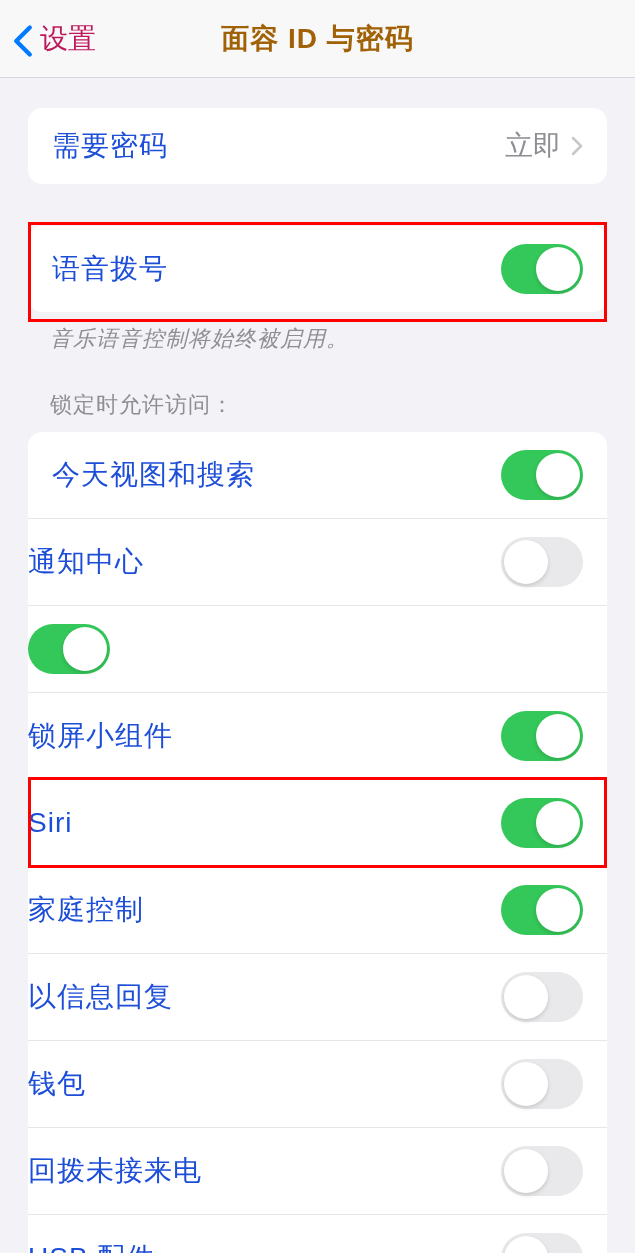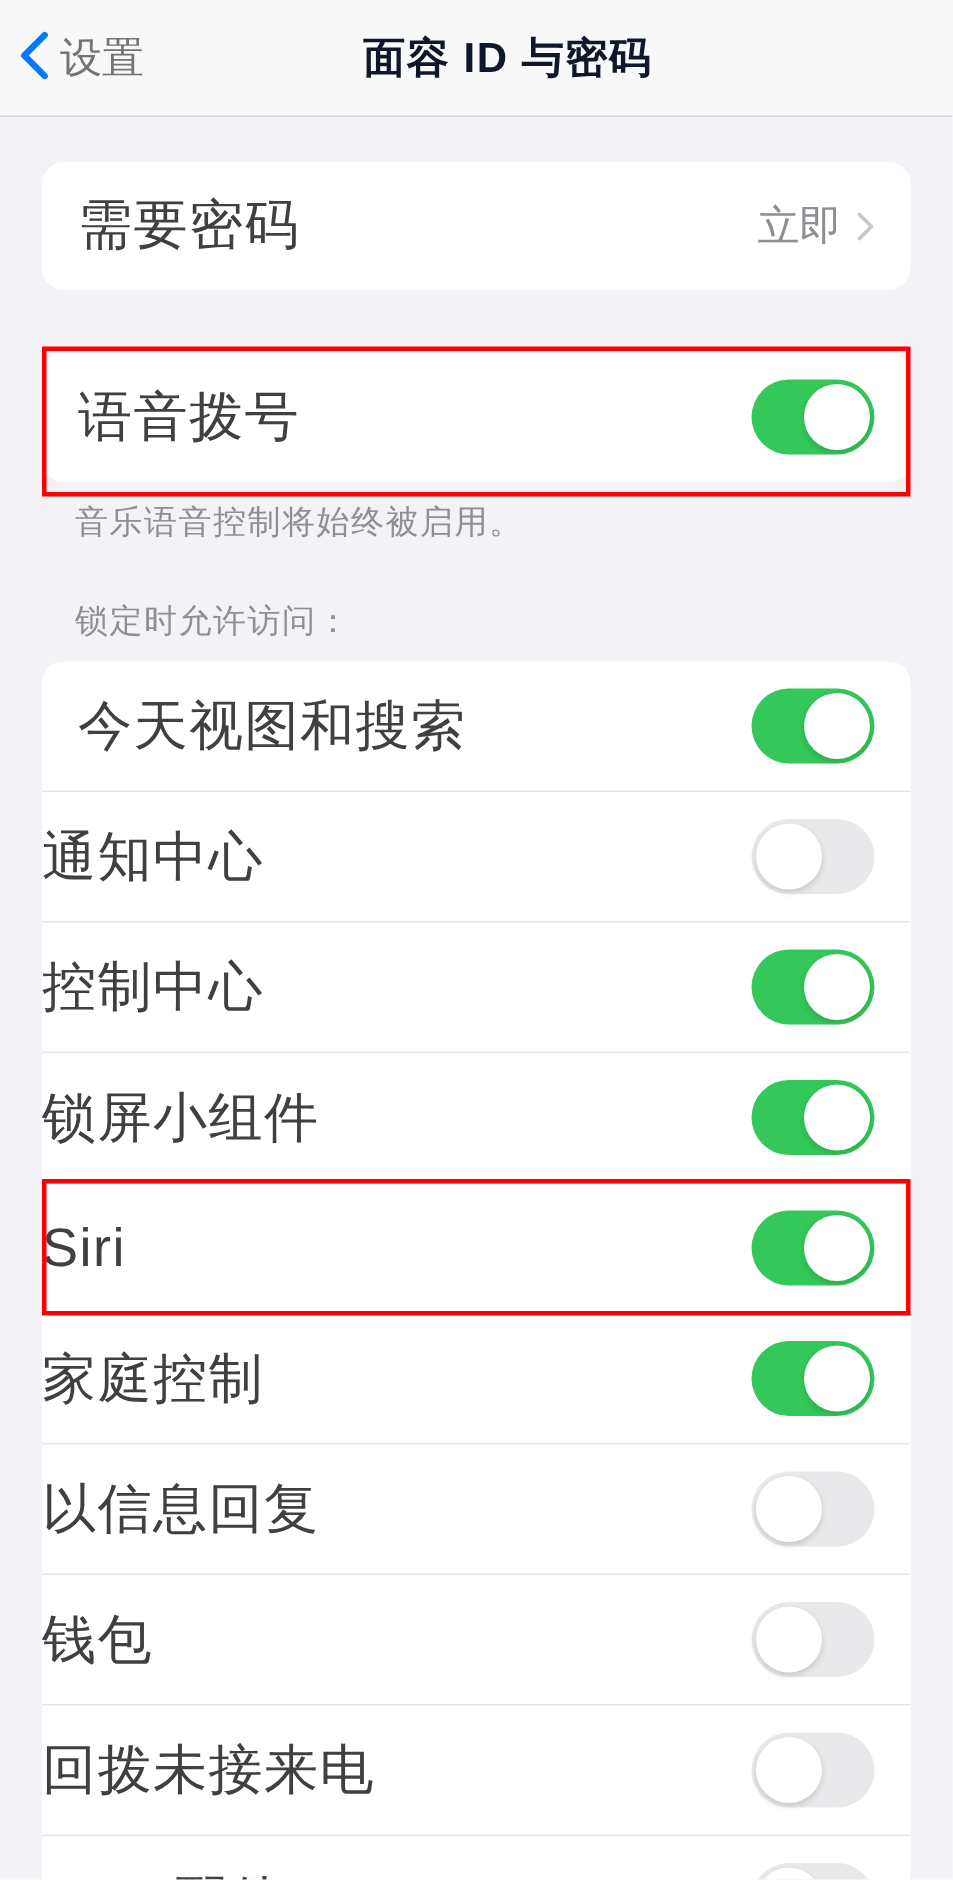--- a/index.html
+++ b/index.html
@@ -13,35 +13,34 @@
     .nav {
       height: 78px;
       background: #f8f8f8;
       border-bottom: 1px solid #d8d8dc;
       display: flex;
       align-items: center;
       position: relative;
     }
     .nav-back {
       display: flex;
-      align-items: flex-start;
+      align-items: flex-end;
       padding-left: 12px;
-      color: #737373;
+      color: #be185d;
       font-size: 28px;
     }
     .nav-back svg { width: 22px; height: 34px; margin-right: 6px; }
     .nav-title {
       position: absolute;
       left: 50%;
       transform: translateX(-50%);
       font-size: 28px;
       font-weight: 600;
-      color: #0f172a;
-      letter-spacing: 1px;
-      margin-left: 21px;
+      color: #a16207;
+      letter-spacing: 1px;
     }
     .content { padding: 30px 10px 0; }
     .group {
       background: #fff;
       border-radius: 14px;
       overflow: hidden;
       margin: 0 18px;
     }
     .row {
       display: flex;
@@ -49,37 +48,38 @@
       justify-content: space-between;
       padding: 18px 24px;
       min-height: 76px;
     }
     .row + .row { border-top: 1px solid #e5e5ea; padding-left: 0; }
     .row + .row .row-label { }
     .group .row:not(:first-child) {
       border-top: 1px solid #e5e5ea;
     }
     .row-label {
-      font-size: 36px;
-      color: #404040;
+      font-size: 28px;
+      color: #1d4ed8;
       letter-spacing: 1px;
     }
     .row-value {
       display: flex;
       align-items: center;
       color: #8e8e93;
       font-size: 28px;
       gap: 10px;
     }
     .chevron { width: 12px; height: 20px; }
     .footer {
       color: #8e8e93;
       font-size: 22px;
       padding: 12px 40px 0;
       letter-spacing: 1px;
+      font-style: italic;
     }
     .section-header {
       color: #8e8e93;
       font-size: 22px;
       padding: 36px 40px 12px;
       letter-spacing: 1px;
     }
     .toggle {
       width: 82px;
       height: 50px;
@@ -160,21 +160,20 @@
             <div class="knob"></div>
           </div>
         </div>
         <div class="row">
           <span class="row-label">通知中心</span>
           <div class="toggle off">
             <div class="knob"></div>
           </div>
         </div>
         <div class="row">
-          <span class="row-label">控制中心</span>
           <div class="toggle on">
             <div class="knob"></div>
           </div>
         </div>
         <div class="row">
           <span class="row-label">锁屏小组件</span>
           <div class="toggle on">
             <div class="knob"></div>
           </div>
         </div>

